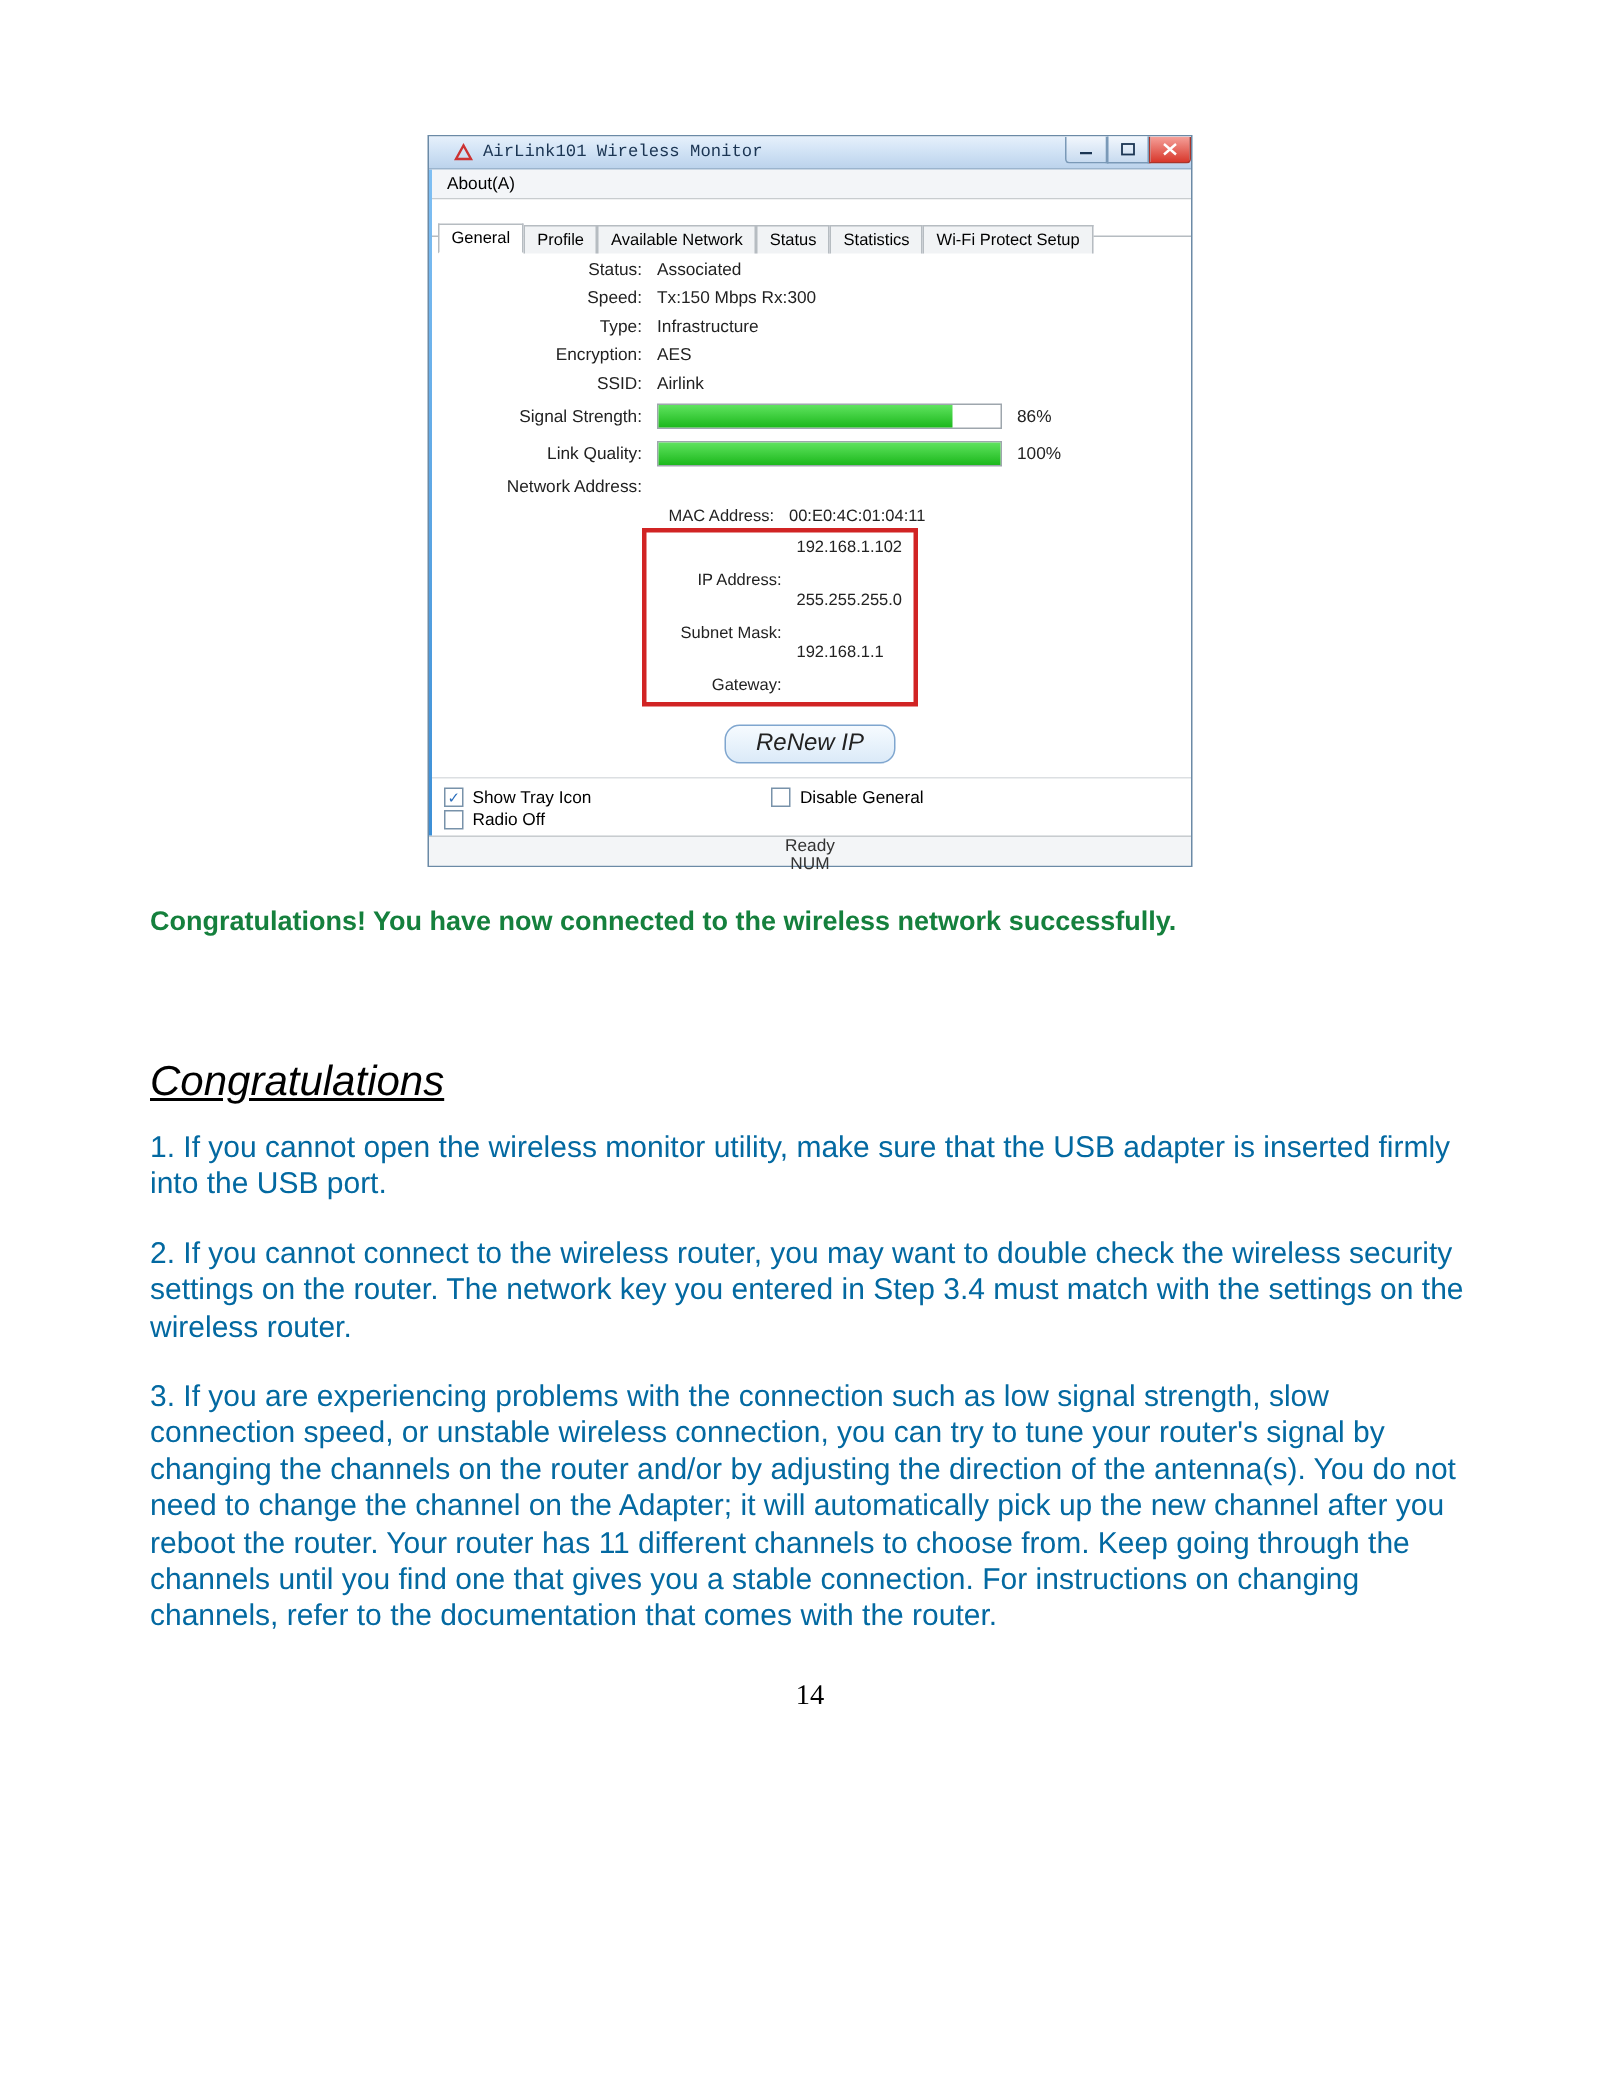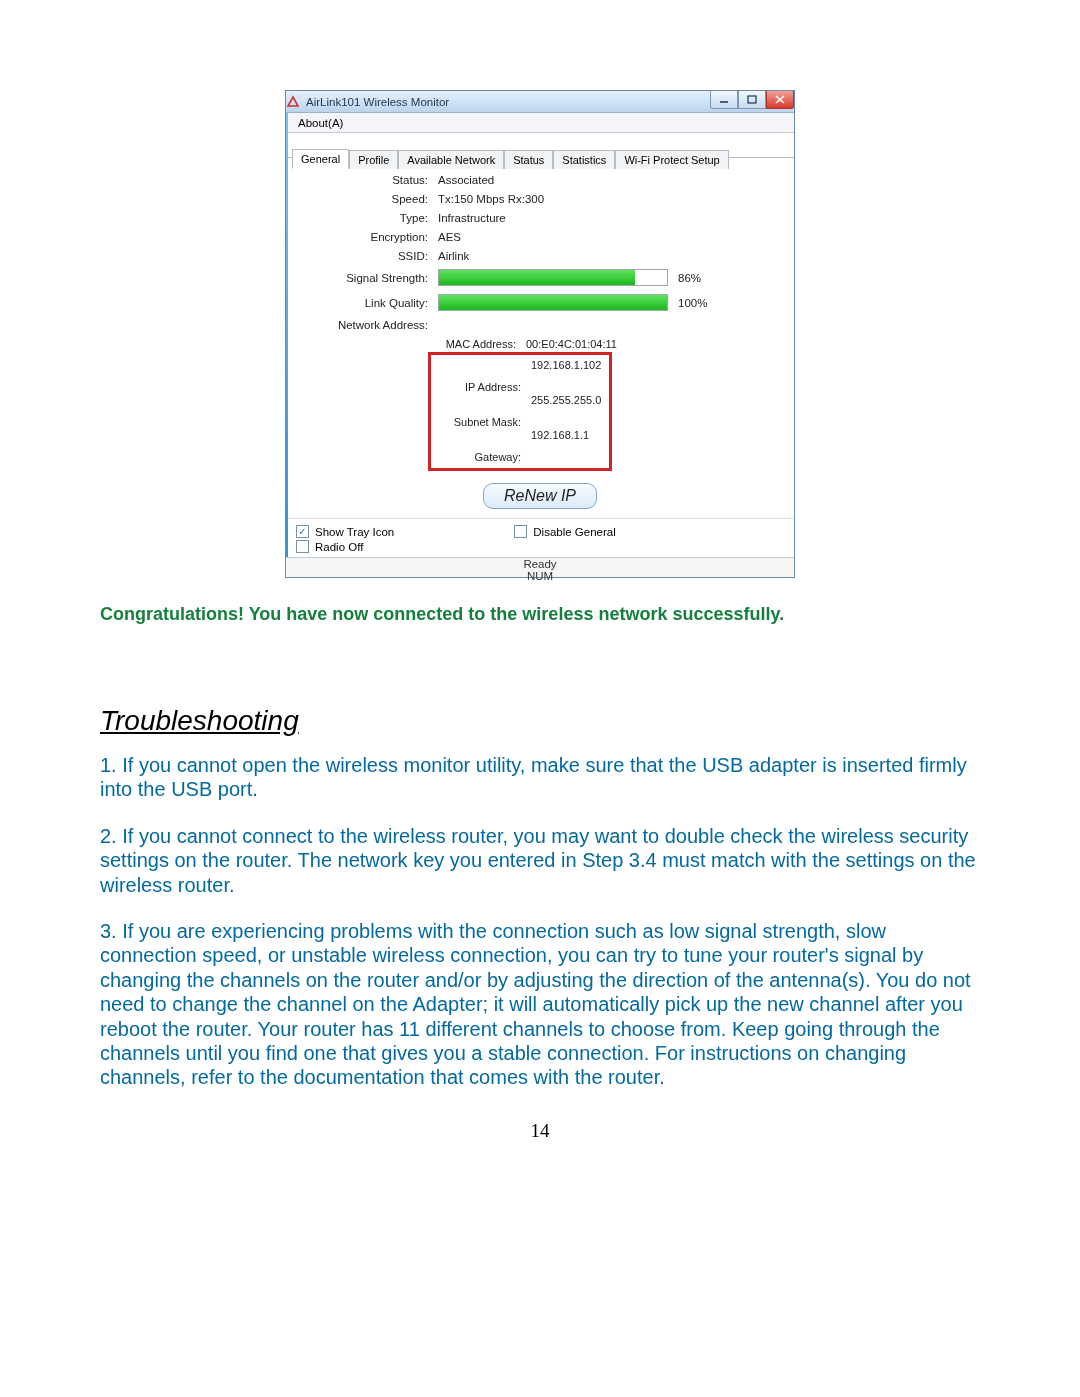--- a/index.html
+++ b/index.html
@@ -21,22 +21,23 @@
     position: relative;
     font-family: "Segoe UI", Tahoma, sans-serif;
     font-size: 11px;
   }
   .titlebar {
     height: 22px;
     background: linear-gradient(#e6f0fb 0%, #d0e2f5 50%, #bcd3ec 100%);
     border-bottom: 1px solid #9bb4cd;
     display: flex;
     align-items: center;
-    padding: 0 0;
+    padding: 0 16px;
     position: relative;
+    font-family: Liberation Mono, monospace;
   }
   .titlebar .app-icon {
     width: 14px; height: 14px;
     margin-right: 6px;
     position: relative;
   }
   .titlebar .app-icon svg { display:block; }
   .titlebar .caption { color: #1b3553; font-size: 11.5px; }
   .win-btns {
     position: absolute; top: 0; right: 0;
@@ -319,20 +320,20 @@
 
       <div class="statusbar">
         <span>Ready</span>
         <span>NUM</span>
       </div>
     </div>
   </div>
 
   <div class="congrats">Congratulations! You have now connected to the wireless network successfully.</div>
 
-  <div class="section-heading">Troubleshooting</div>
+  <div class="section-heading">Congratulations</div>
 
   <div class="body-text">1. If you cannot open the wireless monitor utility, make sure that the USB adapter is inserted firmly into the USB port.</div>
   <div class="body-text">2. If you cannot connect to the wireless router, you may want to double check the wireless security settings on the router. The network key you entered in Step 3.4 must match with the settings on the wireless router.</div>
   <div class="body-text">3. If you are experiencing problems with the connection such as low signal strength, slow connection speed, or unstable wireless connection, you can try to tune your router's signal by changing the channels on the router and/or by adjusting the direction of the antenna(s). You do not need to change the channel on the Adapter; it will automatically pick up the new channel after you reboot the router. Your router has 11 different channels to choose from. Keep going through the channels until you find one that gives you a stable connection. For instructions on changing channels, refer to the documentation that comes with the router.</div>
 
   <div class="page-number">14</div>
 </div>
 
 </body></html>

